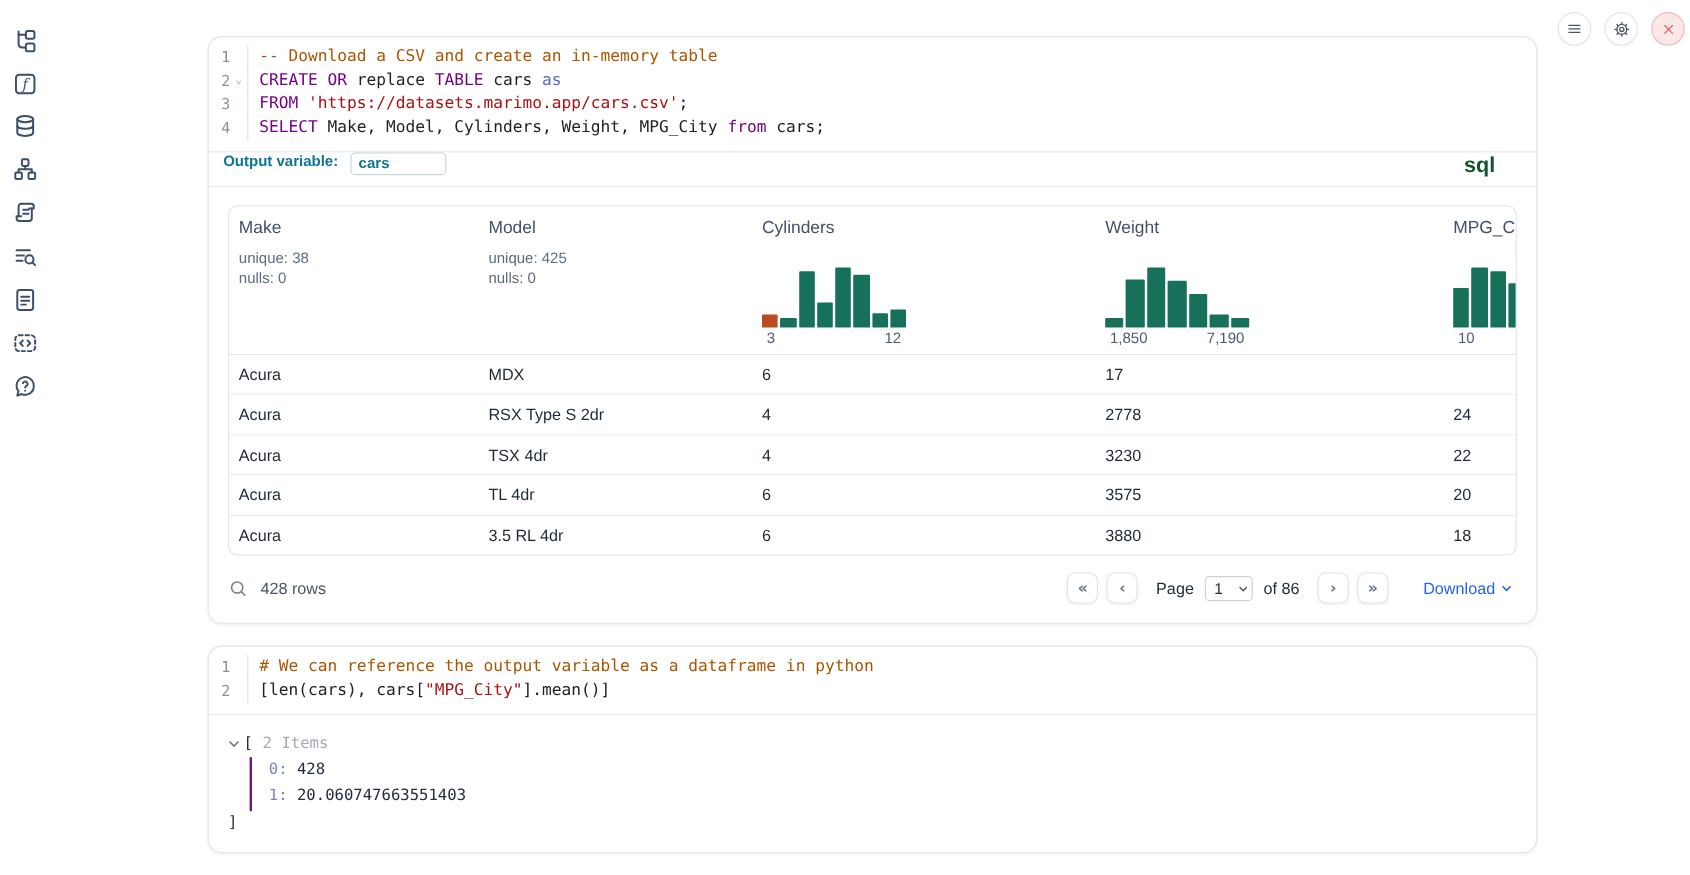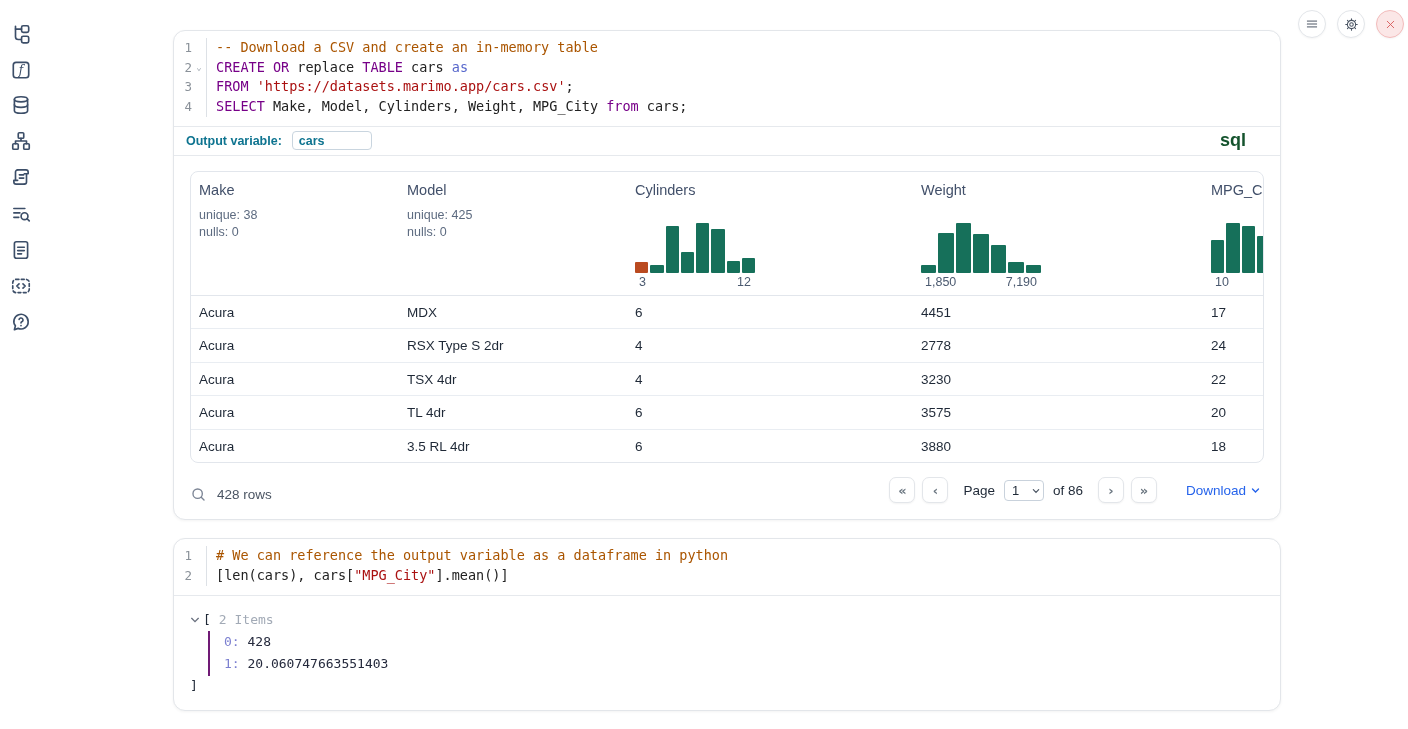--- a/index.html
+++ b/index.html
@@ -32,21 +32,21 @@
   .code-text { padding-left:9px; white-space:pre; color:#222; }
   .tok-comment { color:#aa5500; }
   .tok-kw { color:#770088; }
   .tok-kw2 { color:#5566cc; }
   .tok-str { color:#aa1111; }
   .tok-plain { color:#222; }
 
   .hsep { border-top:1px solid #e6e9ed; }
 
   
-  .outvar-row { display:flex; align-items:center; height:28px; padding:0 34px 0 12px; }
+  .outvar-row { display:flex; height:28px; padding:0 34px 0 12px; }
   .outvar-label { font-size:12.5px; font-weight:700; color:#0e7490; }
   .outvar-input { margin-left:10px; width:80px; height:19px; border:1px solid #c9d5df; border-radius:4px; font-family:"Liberation Sans",sans-serif; font-size:12.5px; font-weight:700; color:#0e7490; padding:0 6px; outline:none; }
   .lang-badge { margin-left:auto; font-size:18px; font-weight:700; color:#14532d; }
 
   
   .table-wrap { padding:15px 16px 0 16px; }
   .t-box { border:1px solid #e2e6ec; border-radius:8px; overflow:hidden; }
   .t-grid { display:grid; grid-template-columns:164px 184px 242px 246px 1fr;gap:44px; }
   .t-head { border-bottom:1px solid #e2e6ec; }
   .t-hcell { position:relative; height:123px; padding:10px 8px 0 8px; }
@@ -54,21 +54,21 @@
   .col-stats { margin-top:9px; font-size:12.5px; color:#5d6b80; line-height:17px; }
   .hist { position:absolute; left:8px; bottom:6px; width:120px; }
   .hist-bars { display:flex; align-items:flex-end; gap:2px; height:50px; }
   .hist-bar { flex:1; border-radius:1px; }
   .hist-labels { display:flex; justify-content:space-between; padding:2px 4px 0 4px; font-size:12.5px; color:#4b5a70; }
   .t-row { border-bottom:1px solid #e9edf2; }
   .t-row:last-child { border-bottom:none; }
   .t-cell { height:32.5px; display:flex; align-items:center; padding:0 8px; font-size:13.5px; color:#1f2937;text-align:right; }
 
   
-  .t-footer { display:flex; align-items:flex-end; padding:14px 20px 16px 16px; }
+  .t-footer { display:flex; align-items:center; padding:14px 20px 16px 16px; }
   .rows-count { display:flex; align-items:center; gap:10px; color:#4b5563; font-size:13.5px; }
   .rows-count svg { stroke:#7b8494; fill:none; stroke-width:1.6; stroke-linecap:round; }
   .pager { margin-left:auto; display:flex; align-items:center; gap:7px; }
   .page-btn { width:26px; height:26px; border:1px solid #e3e6ea; border-radius:7px; background:#fff; box-shadow:0 1px 2px rgba(0,0,0,.05); display:flex; align-items:center; justify-content:center; color:#6b7680; font-size:13px; font-weight:700; cursor:pointer; font-family:"DejaVu Sans",sans-serif; }
   .page-text { font-size:13.5px; color:#1f2937; margin:0 2px 0 8px; }
   .of-text { font-size:13.5px; color:#1f2937; margin:0 8px 0 2px; }
   .select-wrap { position:relative; }
   .page-select { appearance:none; -webkit-appearance:none; width:40px; height:21px; border:1px solid #c9d2dc; border-radius:4px; background:#fff; font-size:13px; color:#1f2937; padding:0 14px 0 7px; outline:none; }
   .select-wrap svg { position:absolute; right:4px; top:7px; pointer-events:none; stroke:#4b5563; fill:none; stroke-width:1.8; stroke-linecap:round; }
   .download { margin-left:22px; display:flex; align-items:center; gap:5px; color:#2563eb; font-size:13.5px; cursor:pointer; }
@@ -290,21 +290,20 @@
                   <span>60</span>
                 </div>
               </div>
           </div>
         </div>
         <div>
             <div class="t-grid t-row">
               <div class="t-cell">Acura</div>
               <div class="t-cell">MDX</div>
               <div class="t-cell">6</div>
-              <div class="t-cell">4451</div>
               <div class="t-cell">17</div>
             </div>
             <div class="t-grid t-row">
               <div class="t-cell">Acura</div>
               <div class="t-cell">RSX Type S 2dr</div>
               <div class="t-cell">4</div>
               <div class="t-cell">2778</div>
               <div class="t-cell">24</div>
             </div>
             <div class="t-grid t-row">

